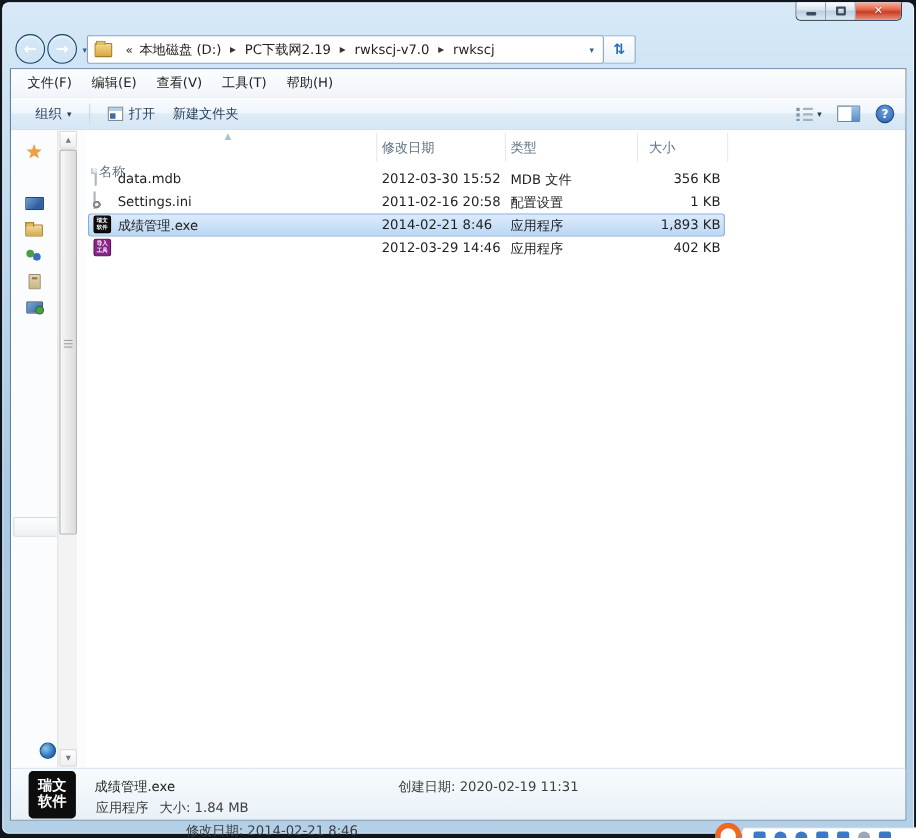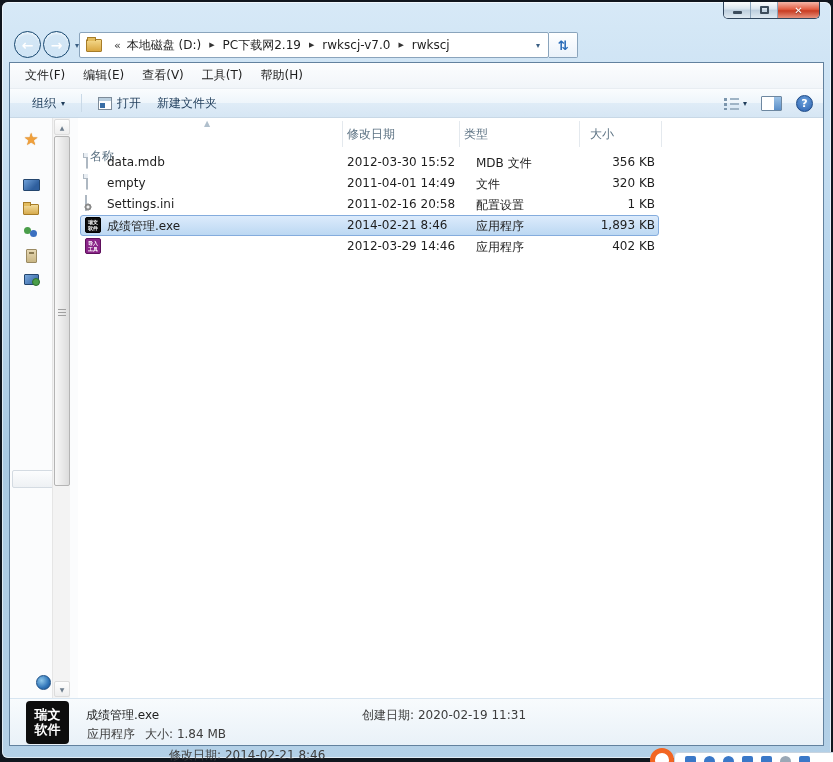--- a/index.html
+++ b/index.html
@@ -124,21 +124,21 @@
   .col-sep { position:absolute; top:0; height:26px; width:1px; background:#e4e9ee; }
   .sort-arrow { position:absolute; left:126px; top:-2px; color:#b0bfcc; font-size:8px; }
 
   .rows { position:absolute; left:0; top:34px; width:100%; }
   .frow { position:relative; height:21px; }
   .frow .sel { display:none; }
   .frow.selected .sel { display:block; position:absolute; left:2px; top:0; width:579px; height:21px;
       background:linear-gradient(180deg,#dcebfc,#bcd8f2); border:1px solid #84acdd; border-radius:3px; }
   .cell { position:absolute; top:3px; white-space:nowrap; }
   .c-icon { left:7px; top:2px; width:16px; height:16px; }
-  .c-name { left:29px; } .c-date { left:269px; } .c-type { left:386px;margin-left:12px; }
+  .c-name { left:29px; } .c-date { left:269px; } .c-type { left:386px; }
   .c-size { left:501px; width:76px; text-align:right; }
 
   .doc-icon { width:13px; height:16px; background:#fff; border:1px solid #aeb8c2; border-radius:1px; position:relative; margin-left:1px; }
   .doc-icon:after { content:""; position:absolute; right:-1px; top:-1px; width:4px; height:4px;
       background:#e8edf2; border-left:1px solid #aeb8c2; border-bottom:1px solid #aeb8c2; }
   .ini-icon { width:14px; height:16px; background:repeating-linear-gradient(#fff 0 3px,#c6d2dd 3px 4px); border:1px solid #aeb8c2; position:relative; }
   .ini-icon:after { content:""; position:absolute; left:-2px; bottom:-1px; width:8px; height:8px; border-radius:50%;
       background:radial-gradient(circle,#f2f2f2 25%,#8a8a8a 30%,#8a8a8a 60%,transparent 65%); }
   .app-badge { width:16px; height:16px; border-radius:2px; color:#fff; font-size:5px; line-height:1.3;
       display:flex; flex-direction:column; align-items:center; justify-content:center; font-weight:bold; }
@@ -302,28 +302,20 @@
           <div class="frow">
 
             <span class="cell c-icon"><span class="doc-icon"></span></span>
             <span class="cell c-name">data.mdb</span>
             <span class="cell c-date">2012-03-30 15:52</span>
             <span class="cell c-type">MDB 文件</span>
             <span class="cell c-size">356 KB</span>
           </div>
           <div class="frow">
 
-            <span class="cell c-icon"><span class="doc-icon"></span></span>
-            <span class="cell c-name">empty</span>
-            <span class="cell c-date">2011-04-01 14:49</span>
-            <span class="cell c-type">文件</span>
-            <span class="cell c-size">320 KB</span>
-          </div>
-          <div class="frow">
-
             <span class="cell c-icon"><span class="ini-icon"></span></span>
             <span class="cell c-name">Settings.ini</span>
             <span class="cell c-date">2011-02-16 20:58</span>
             <span class="cell c-type">配置设置</span>
             <span class="cell c-size">1 KB</span>
           </div>
           <div class="frow selected">
             <span class="sel"></span>
             <span class="cell c-icon">
               <span class="app-badge badge-black">

